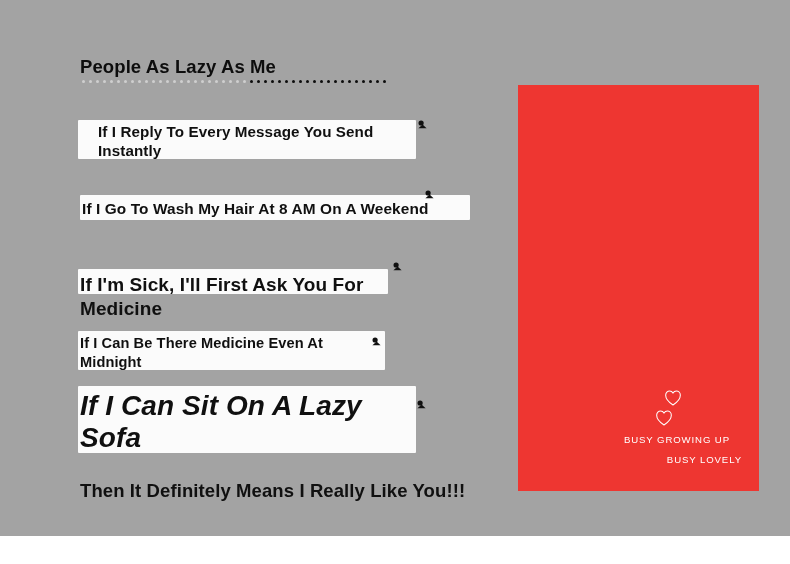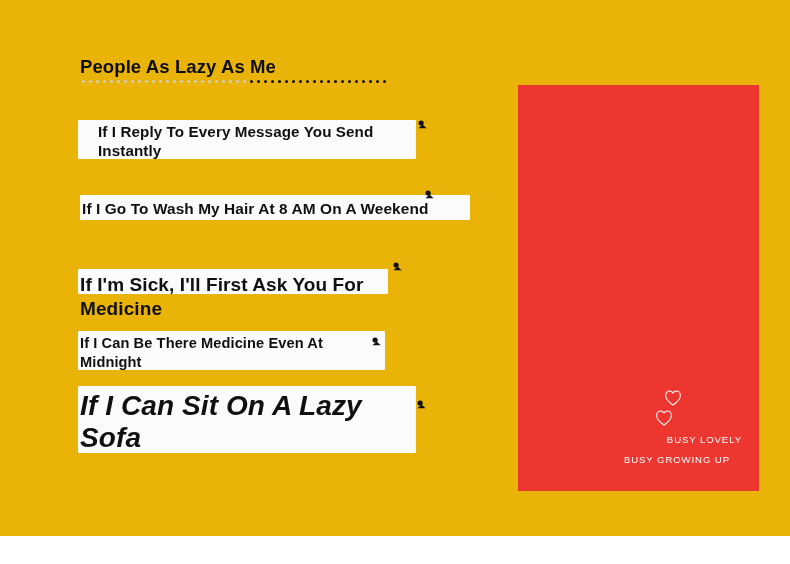--- a/index.html
+++ b/index.html
@@ -15,21 +15,21 @@
     font-family: "Liberation Sans", sans-serif;
     color: #111111;
     -webkit-font-smoothing: antialiased;
   }
 
   #poster {
     position: absolute;
     left: 0; top: 0;
     width: 790px;
     height: 536px;
-    background: #eab308;
+    background: #a3a3a3;
   }
 
   
   .left-col {
     position: absolute;
     left: 0;
     top: 0;
     width: 500px;
     height: 564px;
   }
@@ -277,38 +277,41 @@
     <div class="line-block" id="item5-block">
       <div class="line-text" id="item5-text">If I Can Sit On A Lazy Sofa</div>
     </div>
     <span class="mark-icon" id="mark5">
       <svg viewBox="0 0 14 14" xmlns="http://www.w3.org/2000/svg">
         <circle cx="5.1" cy="4.0" r="2.6" fill="#111111"></circle>
         <path d="M2.4 9.2 L10.6 9.2 L6.6 5.4 Z" fill="#111111"></path>
       </svg>
     </span>
 
+    <div class="line-block" id="closing-block">
+      <div class="line-text" id="closing-text">Then It Definitely Means I Really Like You!!!</div>
+    </div>
 
   </div>
 
   <div id="card">
 
     <div id="card-hearts">
       <span class="heart" id="heart-top">
         <svg viewBox="0 0 24 24" xmlns="http://www.w3.org/2000/svg">
           <path d="M12 20.4 C12 20.4 3.2 14.6 3.2 8.7 C3.2 5.6 5.5 3.6 8.0 3.6 C9.9 3.6 11.3 4.8 12 6.0 C12.7 4.8 14.1 3.6 16.0 3.6 C18.5 3.6 20.8 5.6 20.8 8.7 C20.8 14.6 12 20.4 12 20.4 Z" fill="none" stroke="#ffffff" stroke-width="1.25"></path>
         </svg>
       </span>
       <span class="heart" id="heart-bottom">
         <svg viewBox="0 0 24 24" xmlns="http://www.w3.org/2000/svg">
           <path d="M12 20.4 C12 20.4 3.2 14.6 3.2 8.7 C3.2 5.6 5.5 3.6 8.0 3.6 C9.9 3.6 11.3 4.8 12 6.0 C12.7 4.8 14.1 3.6 16.0 3.6 C18.5 3.6 20.8 5.6 20.8 8.7 C20.8 14.6 12 20.4 12 20.4 Z" fill="none" stroke="#ffffff" stroke-width="1.25"></path>
         </svg>
       </span>
     </div>
 
     <div id="card-caption">
+      <div id="caption-line2">BUSY GROWING UP</div>
       <div id="caption-line1">BUSY LOVELY</div>
-      <div id="caption-line2">BUSY GROWING UP</div>
     </div>
 
   </div>
 
 </div>
 
 </body></html>

